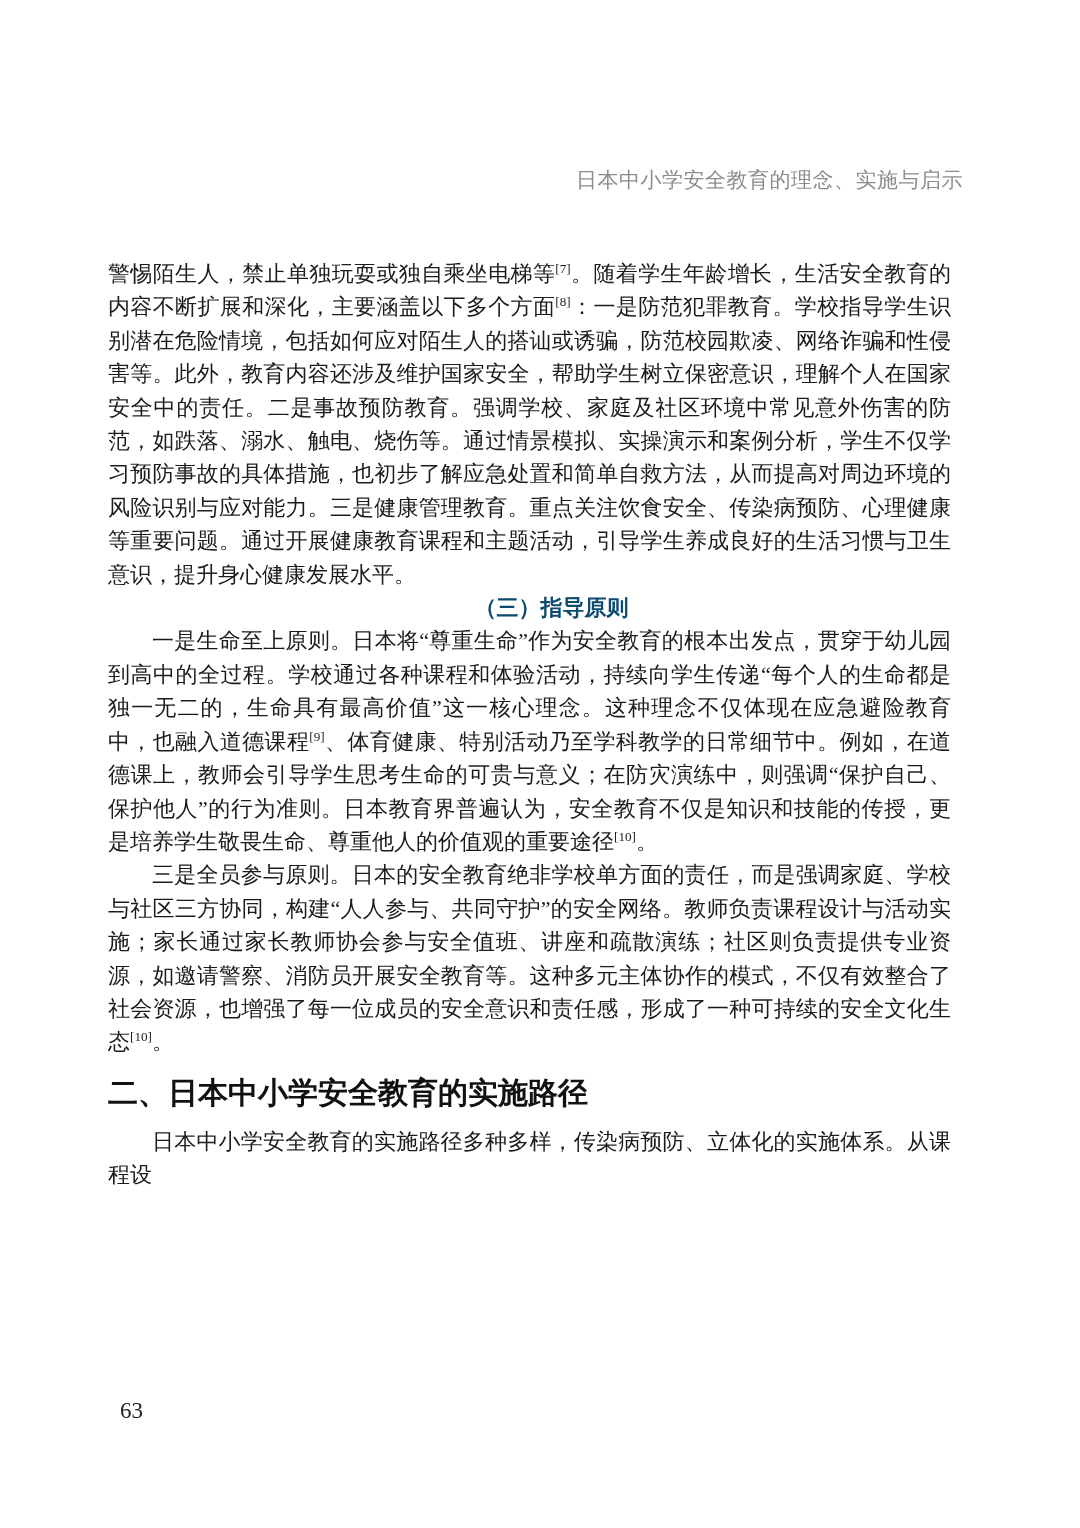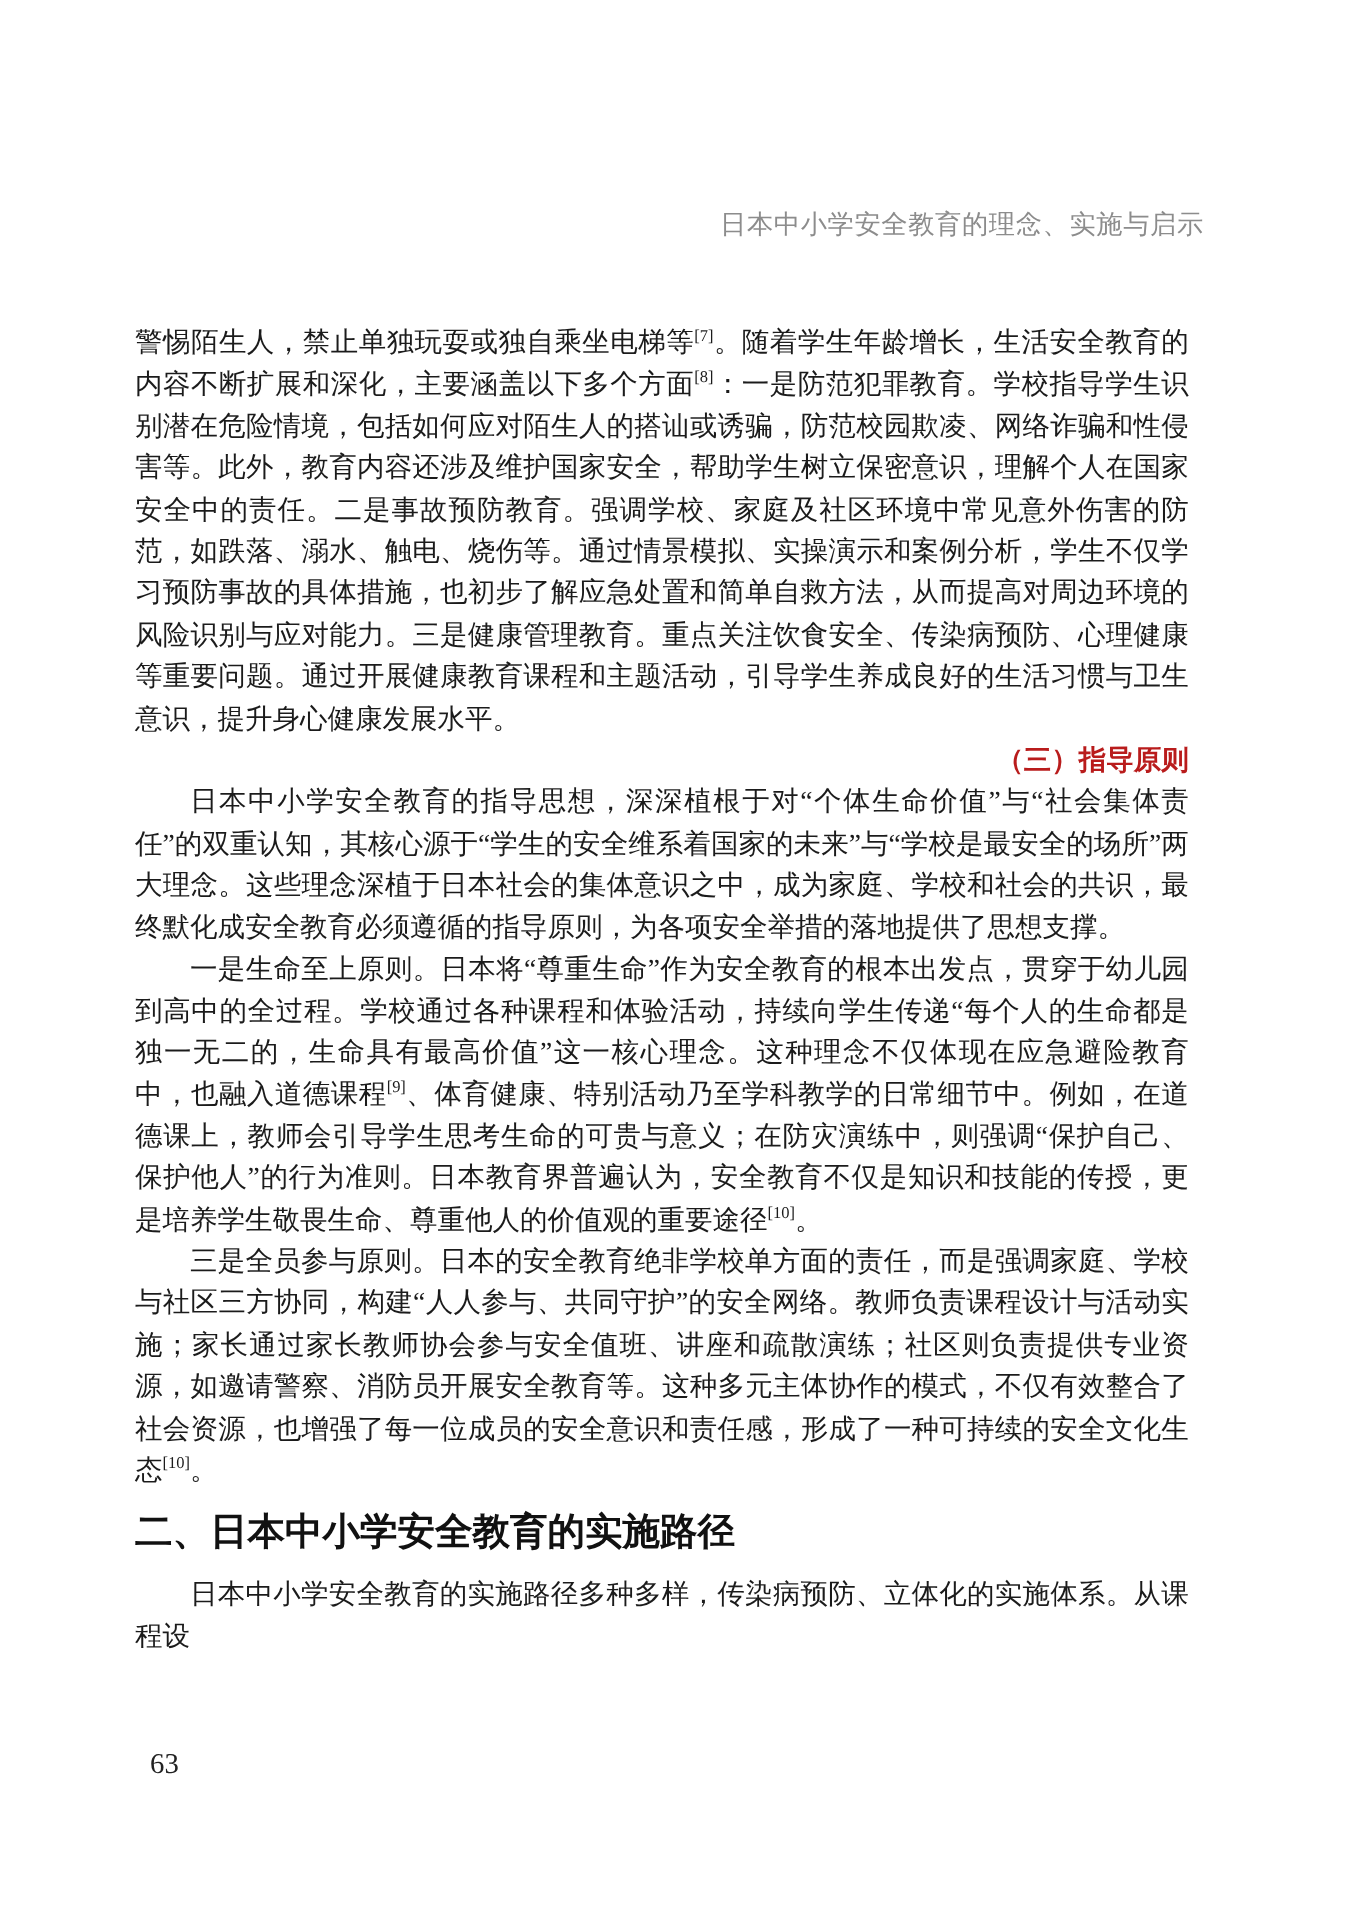--- a/index.html
+++ b/index.html
@@ -44,23 +44,23 @@
   }
   .para.indent {
     text-indent: 2em;
   }
   .subheading {
     margin: 0;
     font-family: "Liberation Sans", "DejaVu Sans", sans-serif;
     font-weight: 700;
     font-size: 22px;
     line-height: 33.4px;
-    color: #b91c1c;
+    color: #0c4a6e;
     text-indent: 2em;
-    text-align: right;
+    text-align: center;
   }
   .section-heading {
     margin: 13px 0 11px 0;
     font-family: "Liberation Sans", "DejaVu Sans", sans-serif;
     font-weight: 700;
     font-size: 30px;
     line-height: 42px;
     color: #111111;
     text-align: left;
     text-indent: 0;
@@ -82,21 +82,20 @@
 </style>
 </head>
 <body>
 
 <div class="page">
   <div class="running-header">日本中小学安全教育的理念、实施与启示</div>
 
   <div class="article-body">
       <p class="para">警惕陌生人，禁止单独玩耍或独自乘坐电梯等<sup class="ref">[7]</sup>。随着学生年龄增长，生活安全教育的内容不断扩展和深化，主要涵盖以下多个方面<sup class="ref">[8]</sup>：一是防范犯罪教育。学校指导学生识别潜在危险情境，包括如何应对陌生人的搭讪或诱骗，防范校园欺凌、网络诈骗和性侵害等。此外，教育内容还涉及维护国家安全，帮助学生树立保密意识，理解个人在国家安全中的责任。二是事故预防教育。强调学校、家庭及社区环境中常见意外伤害的防范，如跌落、溺水、触电、烧伤等。通过情景模拟、实操演示和案例分析，学生不仅学习预防事故的具体措施，也初步了解应急处置和简单自救方法，从而提高对周边环境的风险识别与应对能力。三是健康管理教育。重点关注饮食安全、传染病预防、心理健康等重要问题。通过开展健康教育课程和主题活动，引导学生养成良好的生活习惯与卫生意识，提升身心健康发展水平。</p>
       <h3 class="subheading">（三）指导原则</h3>
-      <p class="para indent">日本中小学安全教育的指导思想，深深植根于对“个体生命价值”与“社会集体责任”的双重认知，其核心源于“学生的安全维系着国家的未来”与“学校是最安全的场所”两大理念。这些理念深植于日本社会的集体意识之中，成为家庭、学校和社会的共识，最终默化成安全教育必须遵循的指导原则，为各项安全举措的落地提供了思想支撑。</p>
       <p class="para indent">一是生命至上原则。日本将“尊重生命”作为安全教育的根本出发点，贯穿于幼儿园到高中的全过程。学校通过各种课程和体验活动，持续向学生传递“每个人的生命都是独一无二的，生命具有最高价值”这一核心理念。这种理念不仅体现在应急避险教育中，也融入道德课程<sup class="ref">[9]</sup>、体育健康、特别活动乃至学科教学的日常细节中。例如，在道德课上，教师会引导学生思考生命的可贵与意义；在防灾演练中，则强调“保护自己、保护他人”的行为准则。日本教育界普遍认为，安全教育不仅是知识和技能的传授，更是培养学生敬畏生命、尊重他人的价值观的重要途径<sup class="ref">[10]</sup>。</p>
       <p class="para indent">三是全员参与原则。日本的安全教育绝非学校单方面的责任，而是强调家庭、学校与社区三方协同，构建“人人参与、共同守护”的安全网络。教师负责课程设计与活动实施；家长通过家长教师协会参与安全值班、讲座和疏散演练；社区则负责提供专业资源，如邀请警察、消防员开展安全教育等。这种多元主体协作的模式，不仅有效整合了社会资源，也增强了每一位成员的安全意识和责任感，形成了一种可持续的安全文化生态<sup class="ref">[10]</sup>。</p>
       <h2 class="section-heading">二、日本中小学安全教育的实施路径</h2>
       <p class="para indent">日本中小学安全教育的实施路径多种多样，传染病预防、立体化的实施体系。从课程设</p>
     </div>
 
   <div class="page-number">63</div>
 </div>
 
 </body></html>

